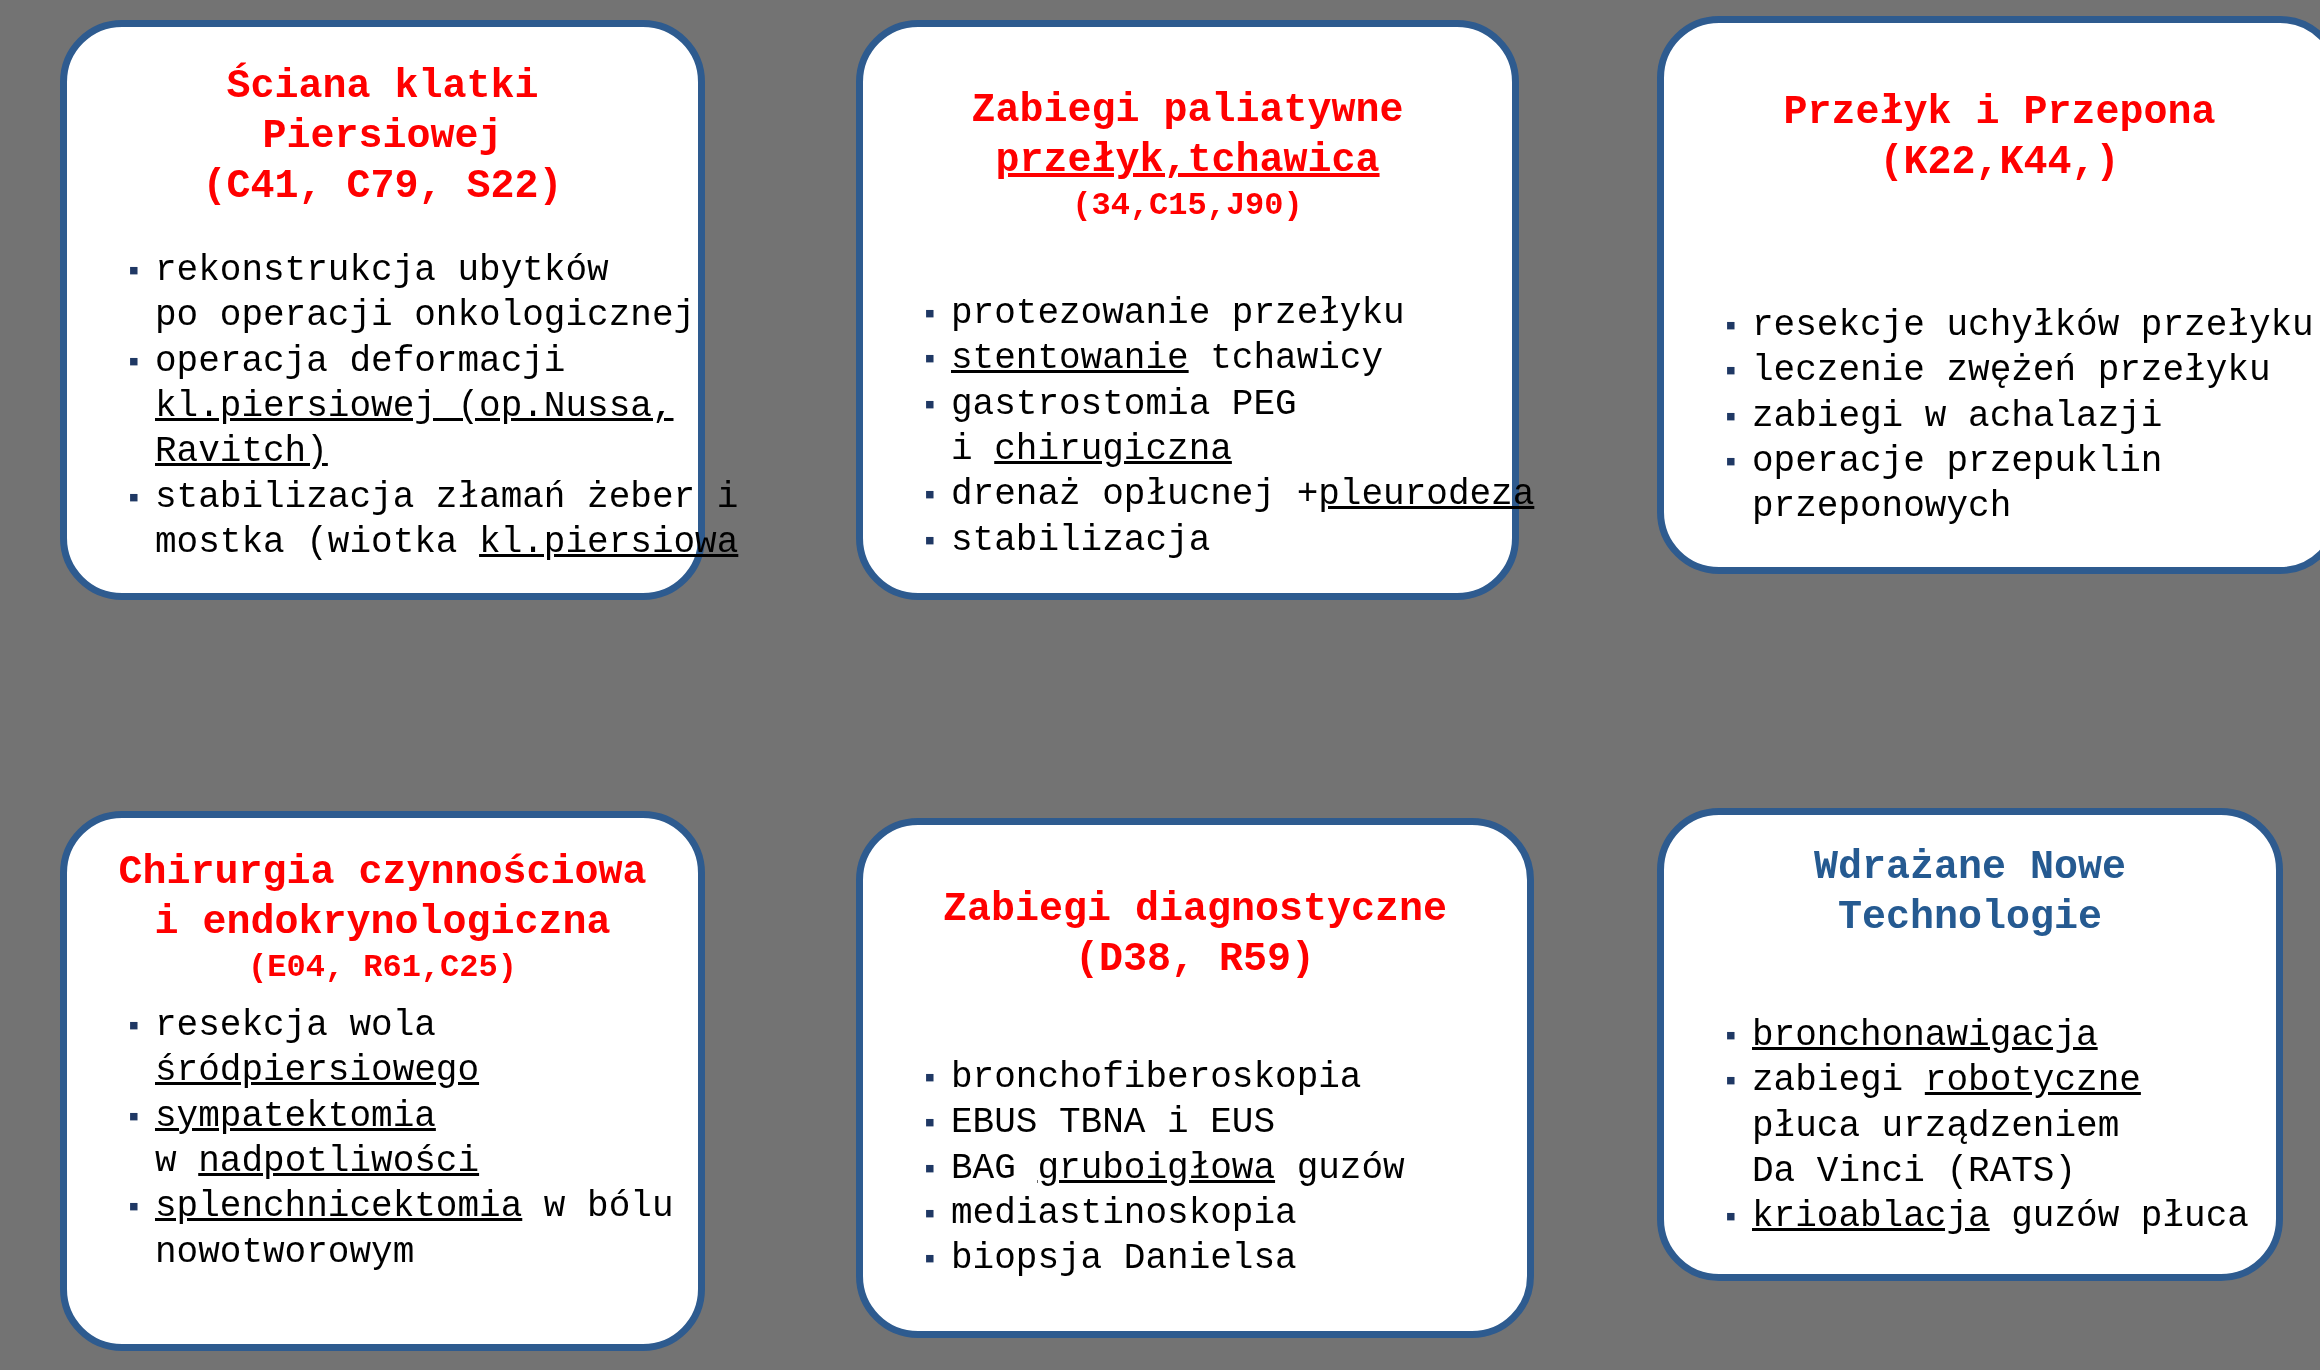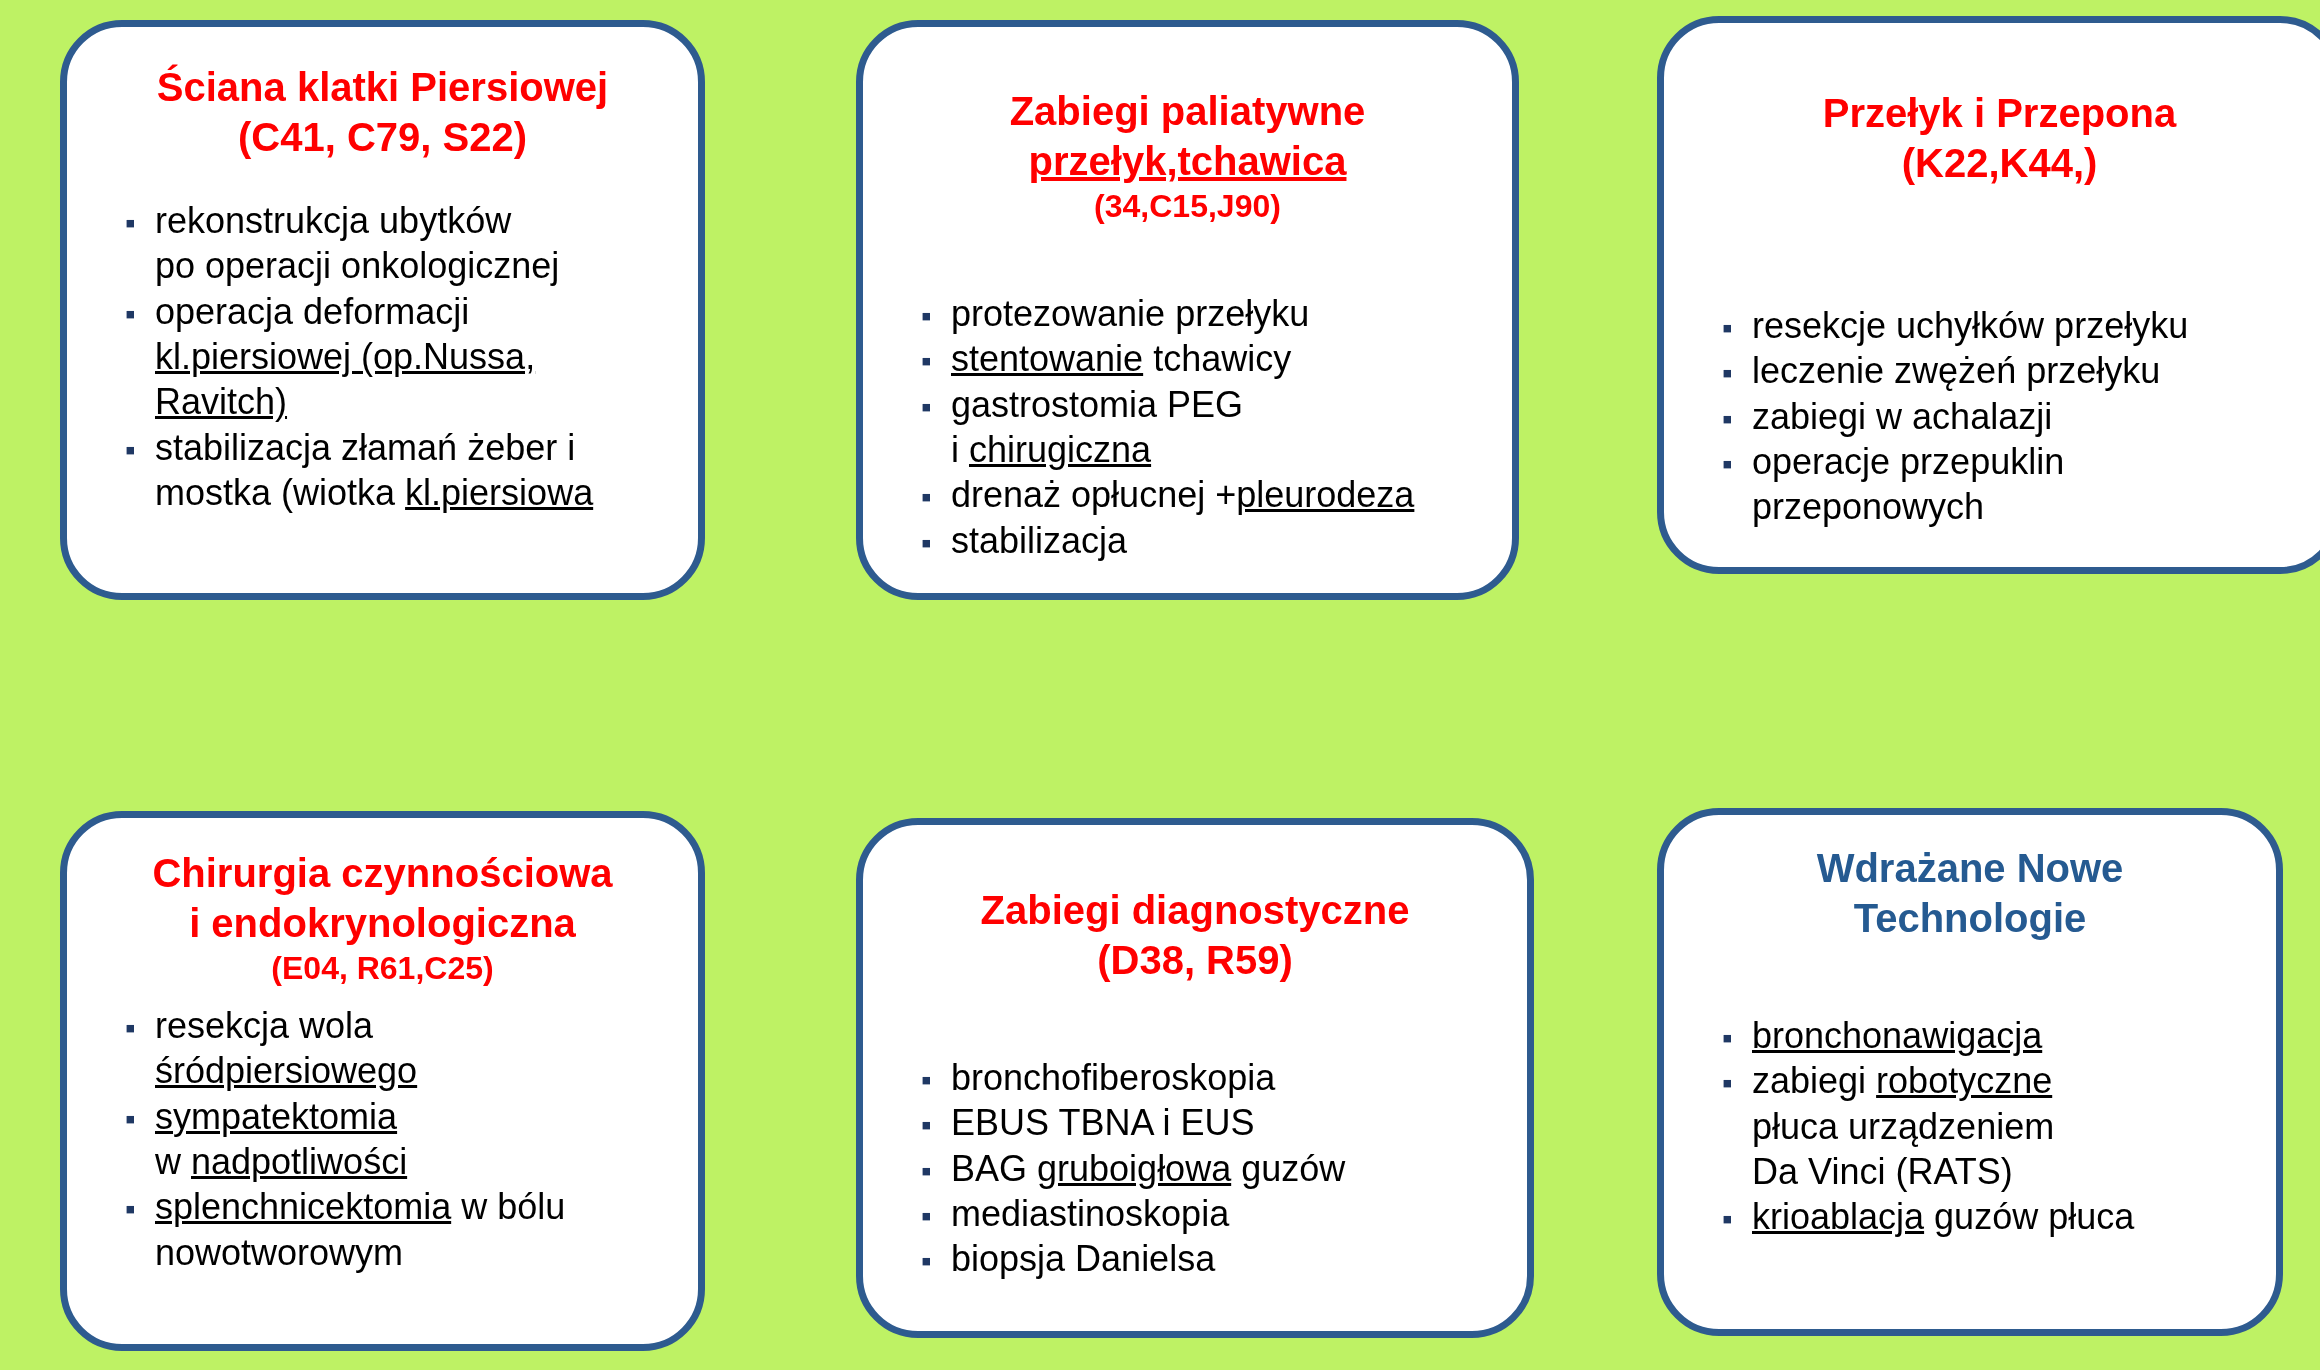--- a/index.html
+++ b/index.html
@@ -1,21 +1,21 @@
 <!DOCTYPE html>
 <html><head>
 <meta charset="utf-8">
 <style>
   html, body { margin: 0; padding: 0; background: #ffffff; }
   #canvas {
     position: relative;
     width: 2320px;
     height: 1370px;
-    background: #bef264;
-    font-family: Liberation Sans, sans-serif;
+    background: #737373;
+    font-family: Liberation Mono, monospace;
     overflow: hidden;
   }
   .box {
     position: absolute;
     background: #ffffff;
     border: 7px solid #2E5B8F;
     border-radius: 62px;
     box-sizing: border-box;
   }
   .box-title {
@@ -45,21 +45,21 @@
   }
   .seg.underline { text-decoration: underline; }
 
   
   #box-0 { left: 60px;   top: 20px;  width: 645px; height: 580px; }
   #box-1 { left: 856px;  top: 20px;  width: 663px; height: 580px; }
   #box-2 { left: 1657px; top: 16px;  width: 685px; height: 558px; }
   
   #box-3 { left: 60px;   top: 811px; width: 645px; height: 540px; }
   #box-4 { left: 856px;  top: 818px; width: 678px; height: 520px; }
-  #box-5 { left: 1657px; top: 808px; width: 626px; height: 528px; }
+  #box-5 { left: 1657px; top: 808px; width: 626px; height: 473px; }
 
   
   #box-0 .box-title { padding-top: 35px; }  #box-0 .box-body { margin-top: 36px; }
   #box-1 .box-title { padding-top: 35px; margin-top: 24px; }  #box-1 .box-body { margin-top: 65px; }
   #box-2 .box-title { padding-top: 65px; }  #box-2 .box-body { margin-top: 115px; }
   #box-3 .box-title { padding-top: 30px; }  #box-3 .box-body { margin-top: 15px; }
   #box-4 .box-title { padding-top: 60px; }  #box-4 .box-body { margin-top: 70px; }
   #box-5 .box-title { padding-top: 28px; }  #box-5 .box-body { margin-top: 70px; }
 </style>
 </head>

